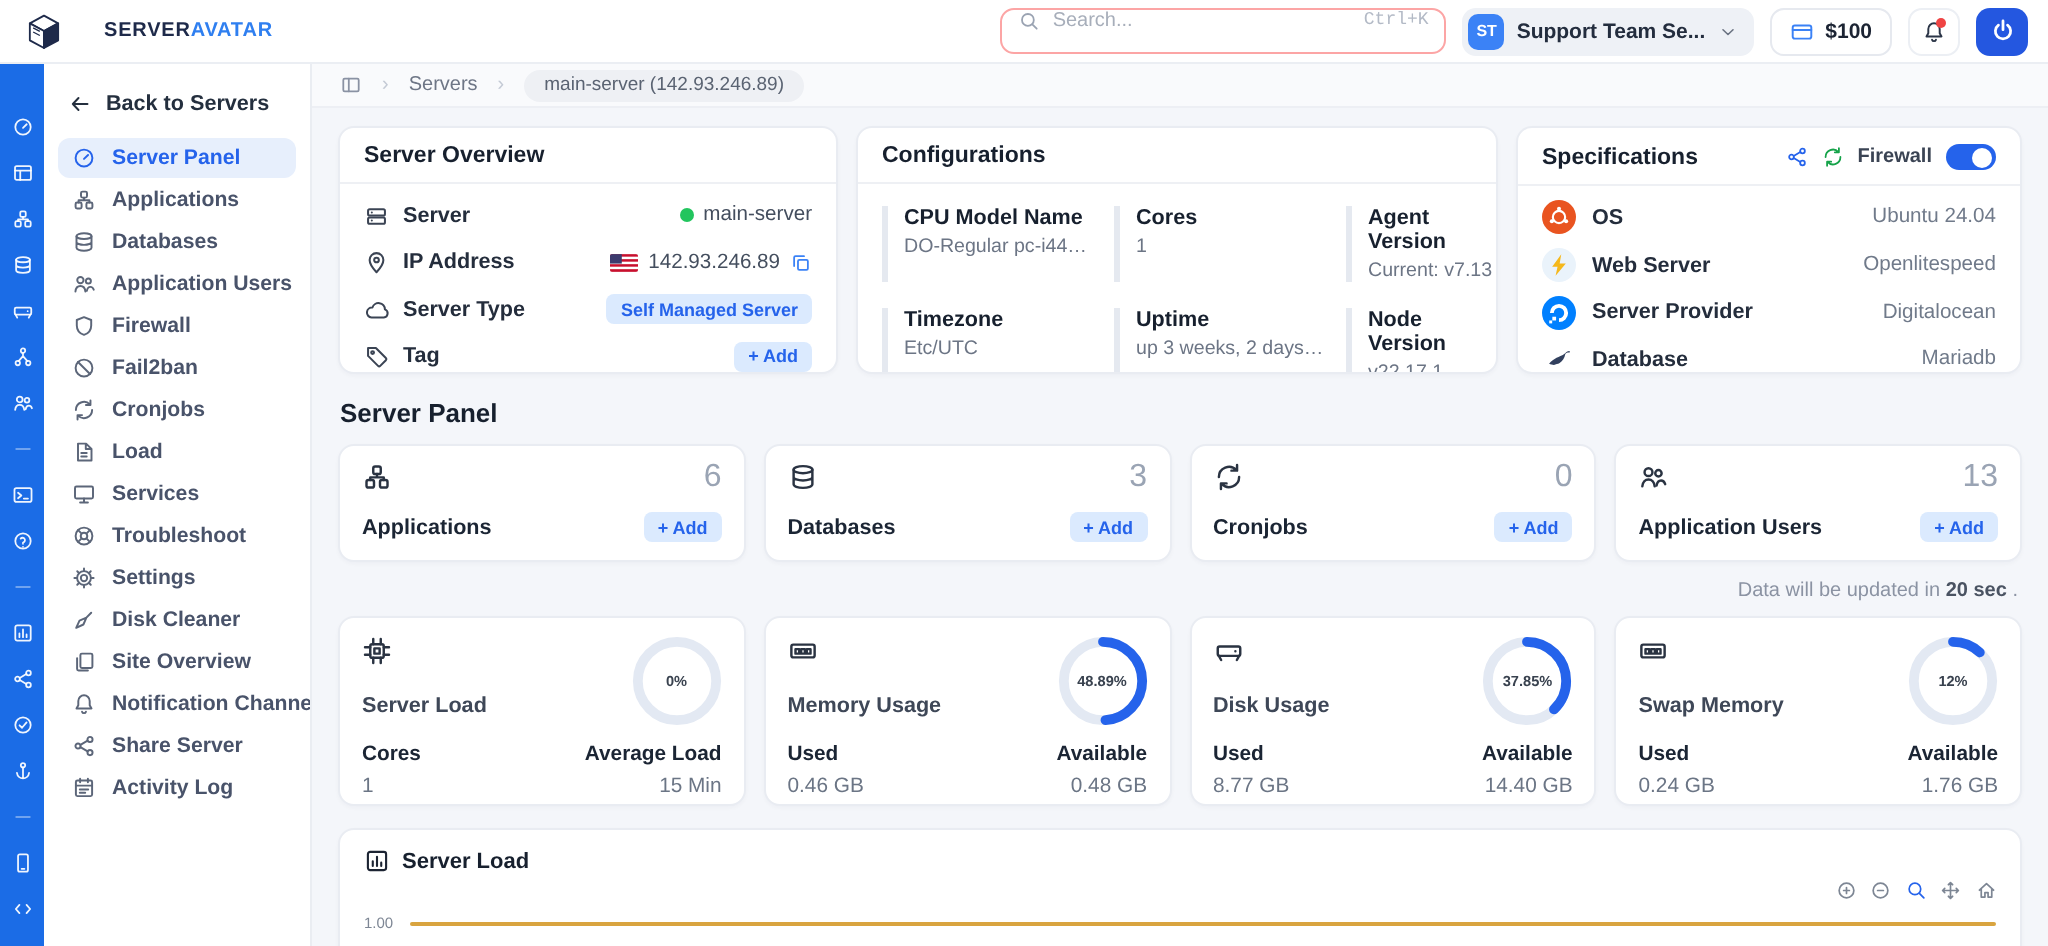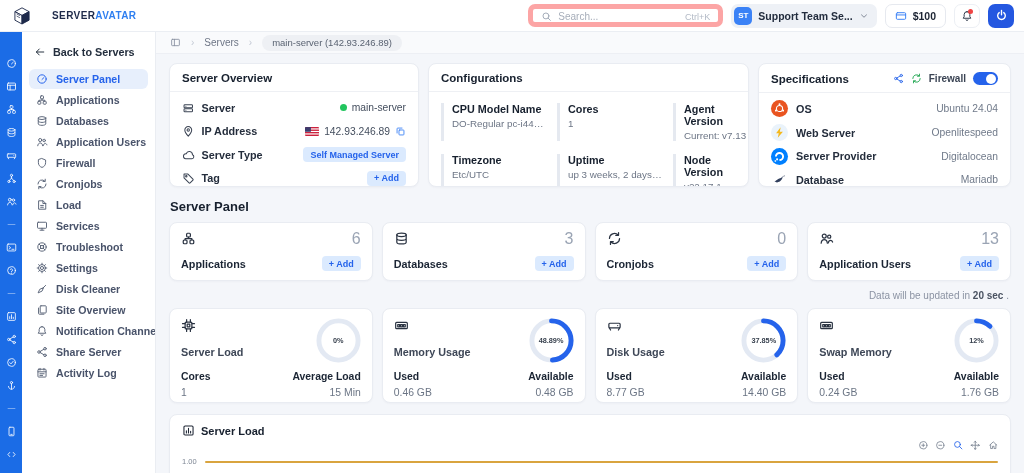--- a/index.html
+++ b/index.html
@@ -8,25 +8,25 @@
   .ico { display:inline-flex; align-items:center; justify-content:center; flex:none; }
   .ico svg { width:1em; height:1em; }
 
   
   .topbar { height:32px; background:#fff; border-bottom:1px solid #ebeef3; display:flex; align-items:center; justify-content:space-between; padding:0 10px 0 12px; }
   .brand { display:flex; align-items:center; gap:20px; }
   .brand svg { width:20px; height:20px; }
   .brand-text { font-size:10px; font-weight:700; letter-spacing:.4px; }
   .brand-primary { color:#1e2a4a; } .brand-secondary { color:#2f7ff0; }
   .top-right { display:flex; align-items:center; gap:8px; }
-  .searchbox { display:flex; align-items:flex-end; gap:6px; width:195px; height:23px; border:5px solid #fca5a5; border-radius:7px; padding:0 8px; background:#fff; }
+  .searchbox { display:flex; align-items:flex-start; gap:6px; width:223px; height:23px; border:1px solid #fca5a5; border-radius:7px; padding:0 8px; background:#fff; }
   .searchbox .ico { font-size:11px; color:#9aa3b2; }
   .searchbox input { border:none; outline:none; flex:1; font-size:10px; color:#3d4657; min-width:0; background:transparent; font-family:inherit; }
   .searchbox input::placeholder { color:#a7aeba; }
-  .kbd { font-size:9px; color:#b3bac6; }
+  .kbd { font-size:9px; color:#b3bac6;font-family:Liberation Mono, monospace; }
   .profile { display:flex; align-items:center; gap:6px; height:24px; background:#eef1f6; border-radius:7px; padding:0 8px 0 3px; cursor:pointer; }
   .avatar { width:18px; height:18px; border-radius:5px; background:#3b82f6; color:#fff; font-size:8px; font-weight:700; display:flex; align-items:center; justify-content:center; }
   .profile-name { font-size:10.5px; font-weight:600; color:#232d3e; }
   .profile .chev { font-size:10px; color:#6a7382; }
   .balance-btn { display:flex; align-items:center; gap:6px; height:24px; border:1px solid #e6e9ef; background:#fff; border-radius:7px; padding:0 9px; cursor:pointer; }
   .balance-btn .ico { font-size:12px; color:#3b82f6; }
   .balance-btn span { font-size:10.5px; font-weight:700; color:#1c2433; }
   .bell-btn { position:relative; width:26px; height:24px; border:1px solid #eceff4; background:#fff; border-radius:7px; display:flex; align-items:center; justify-content:center; cursor:pointer; }
   .bell-btn .ico { font-size:12px; color:#2b3547; }
   .bell-dot { position:absolute; top:4px; right:6px; width:5px; height:5px; border-radius:50%; background:#ef4444; }
@@ -417,20 +417,29 @@
 
         <div class="side-item">
           <span class="ico">
             <svg viewBox="0 0 16 16" fill="none" stroke="currentColor" stroke-width="1.3" stroke-linecap="round" stroke-linejoin="round">
               <path d="M8 2.1 12.8 4v3.6c0 3.2-1.9 5.3-4.8 6.3-2.9-1-4.8-3.1-4.8-6.3V4z"></path>
             </svg>
           </span>
           <span class="lbl">Firewall</span>
         </div>
 
+        <div class="side-item">
+          <span class="ico">
+            <svg viewBox="0 0 16 16" fill="none" stroke="currentColor" stroke-width="1.3" stroke-linecap="round" stroke-linejoin="round">
+              <circle cx="8" cy="8" r="5.6"></circle>
+              <path d="M4 4l8 8"></path>
+            </svg>
+          </span>
+          <span class="lbl">Fail2ban</span>
+        </div>
 
         <div class="side-item">
           <span class="ico">
             <svg viewBox="0 0 16 16" fill="none" stroke="currentColor" stroke-width="1.3" stroke-linecap="round" stroke-linejoin="round">
               <path d="M2.6 8a5.4 5.4 0 0 1 9.3-3.7M12.3 1.6v3h-3M13.4 8a5.4 5.4 0 0 1-9.3 3.7M3.7 14.4v-3h3"></path>
             </svg>
           </span>
           <span class="lbl">Cronjobs</span>
         </div>
 

